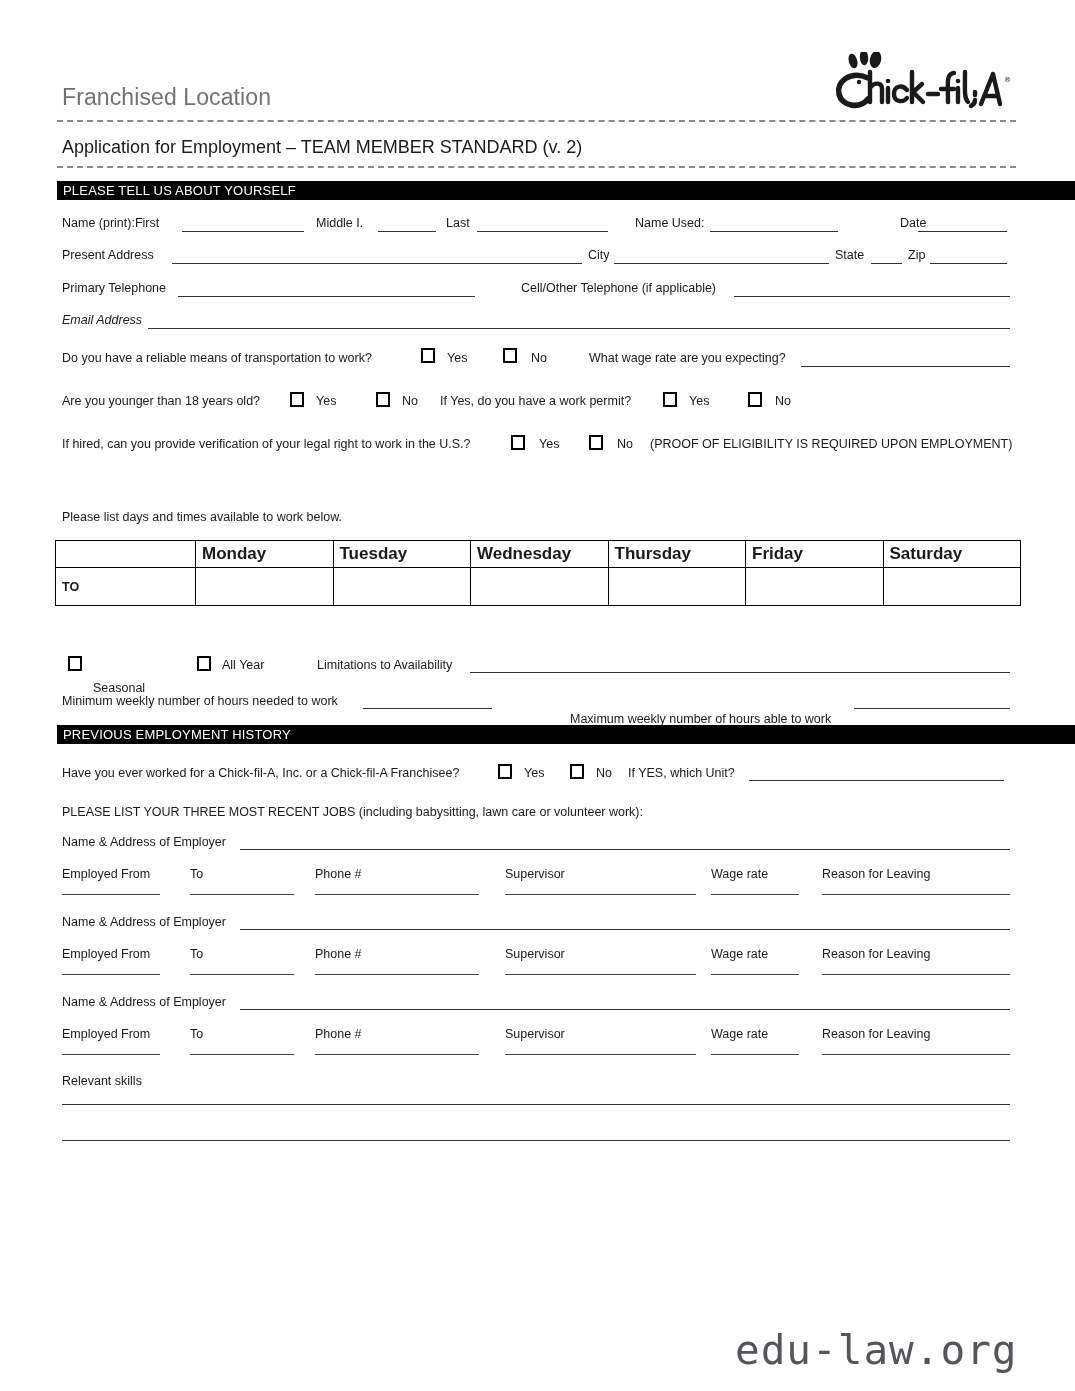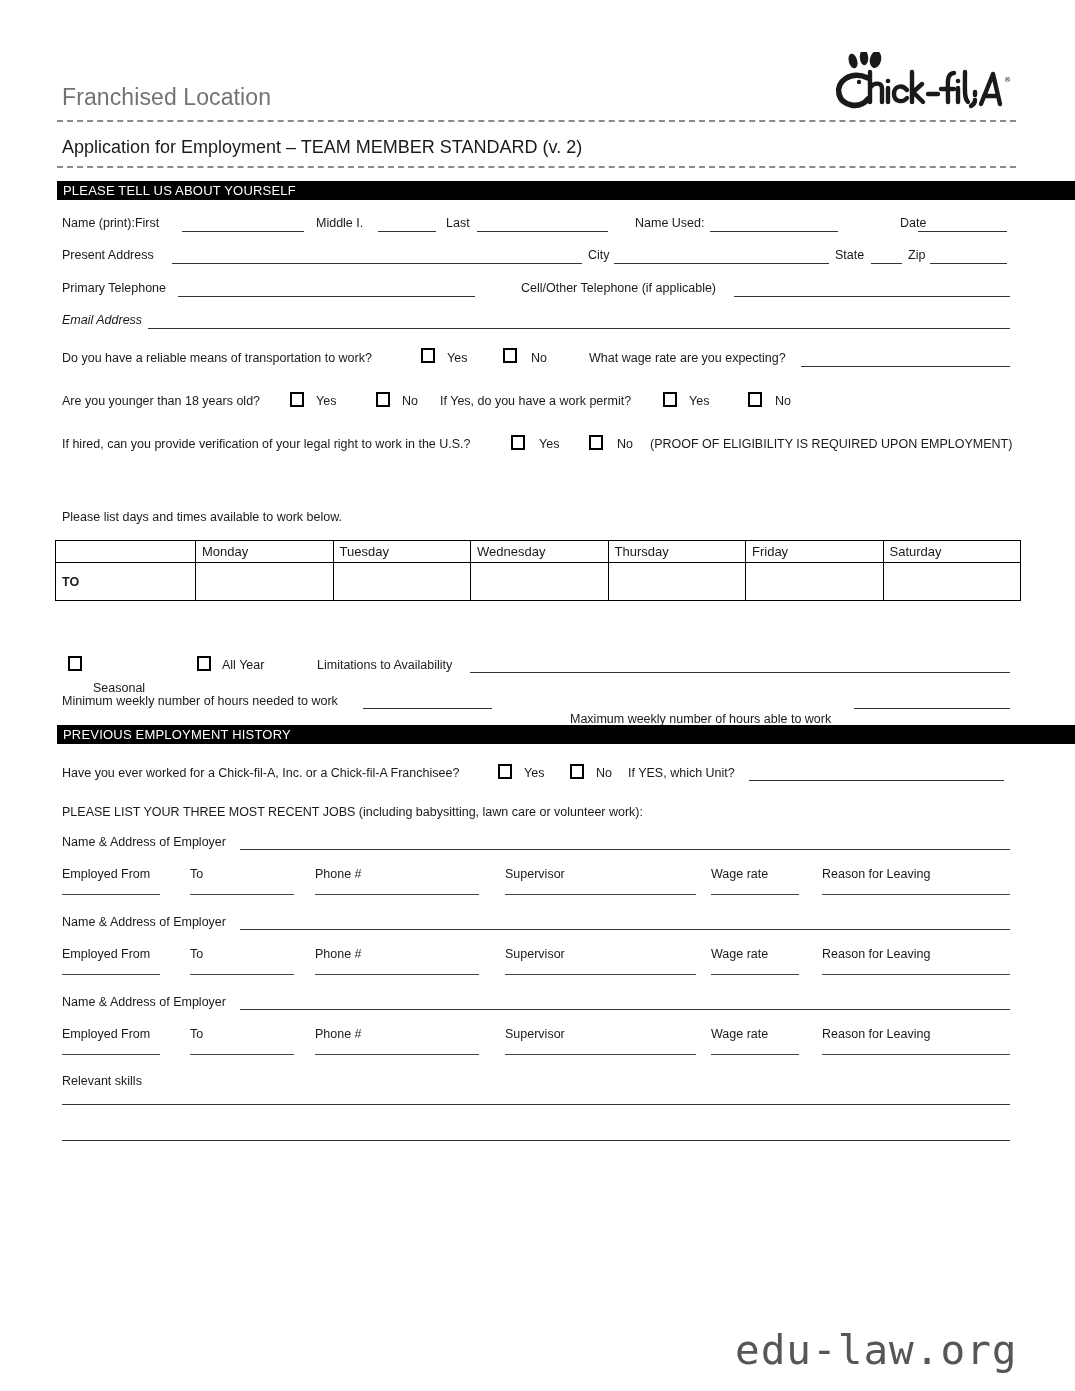--- a/index.html
+++ b/index.html
@@ -114,22 +114,22 @@
     border: 1.6px solid #000;
     font-size: 12.5px;
     padding: 3px 6px;
     text-align: left;
     vertical-align: top;
     font-weight: normal;
     box-sizing: border-box;
   }
   .avail-table thead th {
     height: 19px;
-    font-weight: normal;
-    font-size: 13px;
+    font-weight: bold;
+    font-size: 17px;
   }
   .avail-table tbody td {
     height: 38px;
   }
   .avail-table tbody td.rowlab {
     font-weight: bold;
     vertical-align: middle;
   }
   .col-first { width: 140px; }
 

